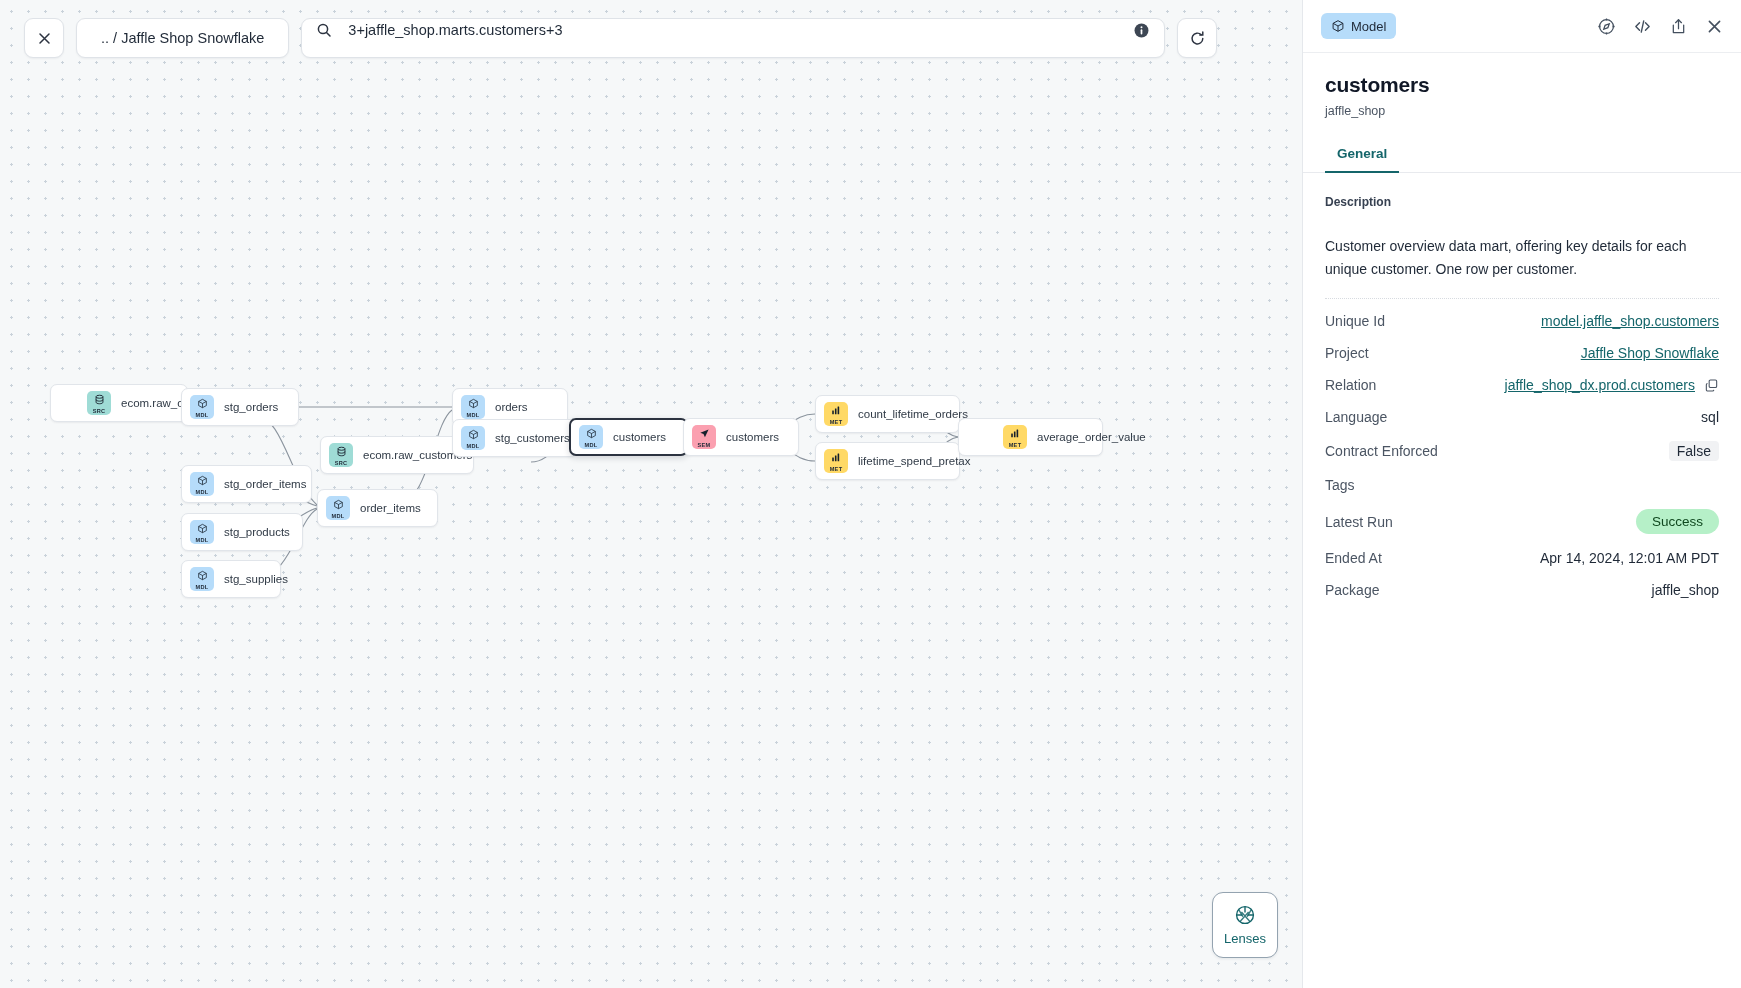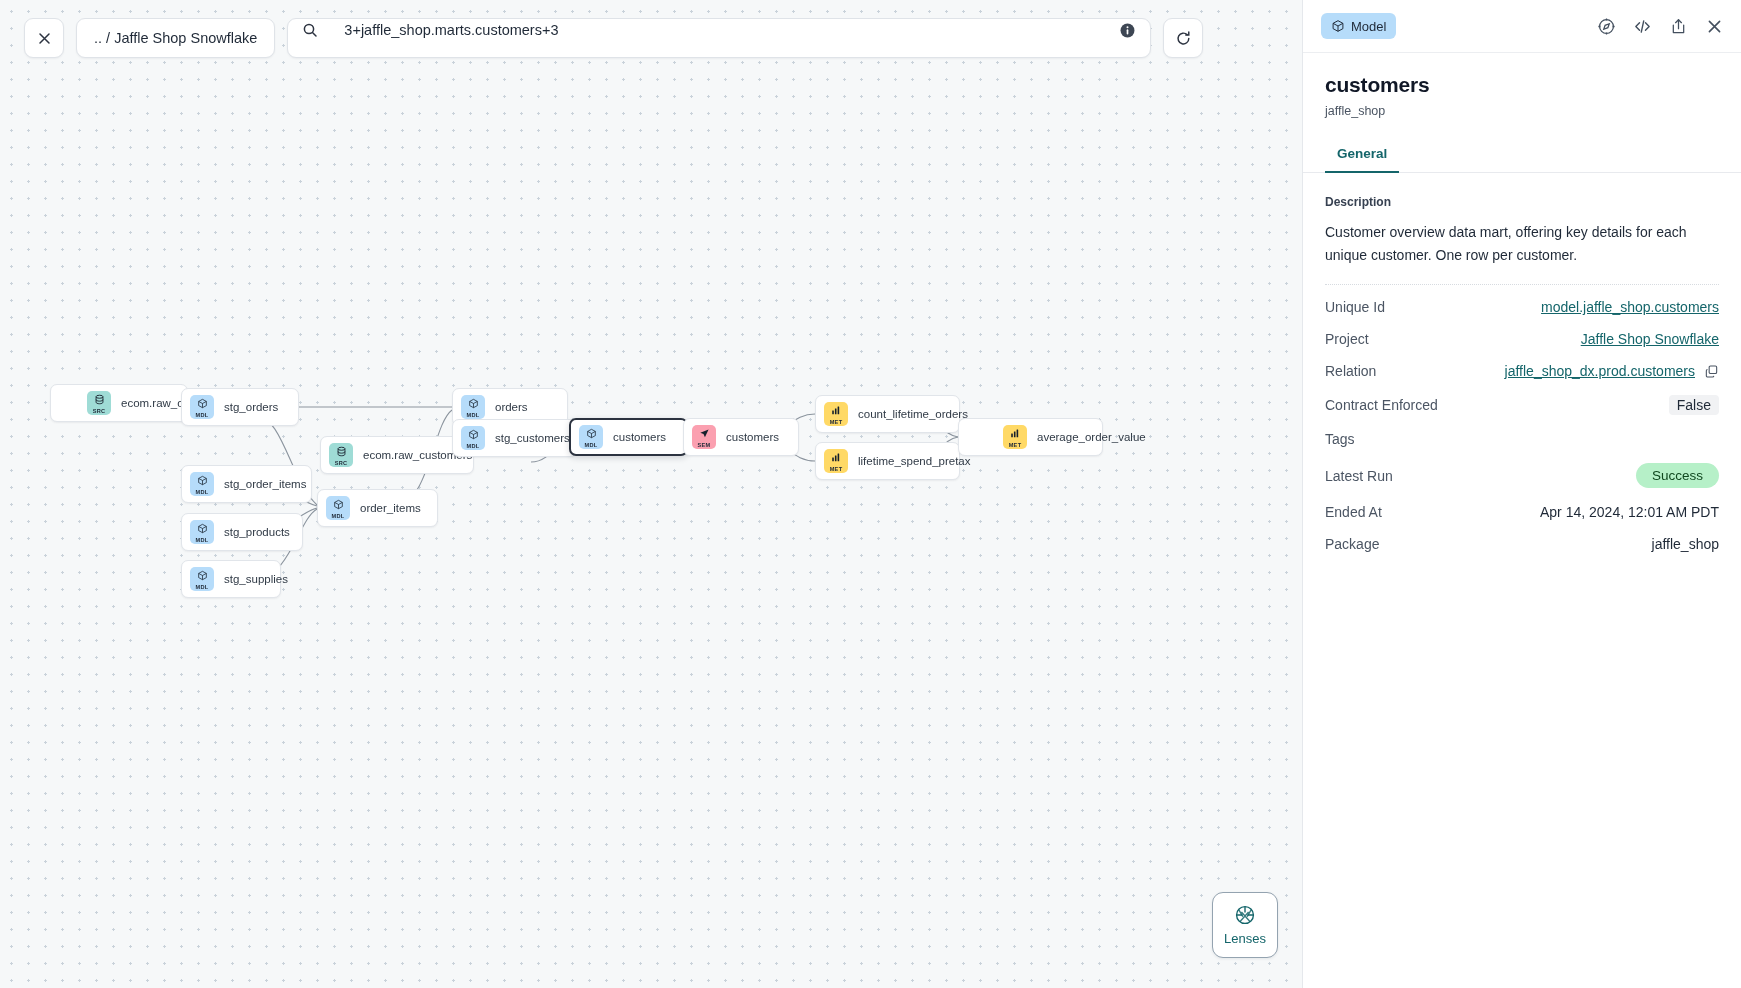--- a/index.html
+++ b/index.html
@@ -31,26 +31,26 @@
     height: 40px; min-width: 40px;
     background: #ffffff;
     border: 1px solid #dfe3e8;
     border-radius: 9px;
     display: flex; align-items: center; justify-content: center;
     box-shadow: 0 1px 2px rgba(16,24,40,.05);
     cursor: pointer;
   }
   .tb-close { width: 40px; }
   .tb-breadcrumb {
-    padding: 0 17px; font-size: 14.5px; color: #1f2937; white-space: nowrap;
+    padding: 0 24px; font-size: 14.5px; color: #1f2937; white-space: nowrap;
   }
   .tb-search {
     width: 864px; height: 40px;
     background: #fff; border: 1px solid #dfe3e8; border-radius: 9px;
-    display: flex; align-items: center; gap: 26px;
+    display: flex; align-items: center; gap: 16px;
     padding: 0 14px 16px 14px;
     box-shadow: 0 1px 2px rgba(16,24,40,.05);
   }
   .tb-search .sq { flex: 1; font-size: 14.5px; color: #1f2937; border: none; outline: none; background: transparent; font-family: inherit; }
   .tb-refresh { width: 40px; }
   svg.ic { display: block; }
 
   
   .graph { position: absolute; inset: 0; }
   .edges { position: absolute; inset: 0; pointer-events: none; }
@@ -113,21 +113,21 @@
   .panel-head h1 { font-size: 21px; font-weight: 700; color: #111827; letter-spacing: -.2px; }
   .panel-head .sub { font-size: 12.5px; color: #4b5563; margin-top: 7px; }
   .tabs { margin-top: 22px; padding: 0 22px; border-bottom: 1px solid #e8eaee; display: flex; }
   .tab {
     font-size: 13.5px; color: #14656a; font-weight: 600;
     padding: 6px 12px 10px 12px; border-bottom: 2.5px solid #14656a;
     cursor: pointer; margin-bottom: -1px;
   }
   .panel-body { padding: 22px 22px 0 22px; overflow-y: auto; flex: 1; }
   .sec-label { font-size: 12px; font-weight: 700; color: #374151; }
-  .desc { font-size: 14px; line-height: 1.62; color: #1f2937; margin-top: 12px; }
+  .desc { font-size: 14px; line-height: 1.62; color: #1f2937; margin-top: 26px; }
   .divider { border-top: 1px dotted #d7dbe0; margin: 18px 0 6px 0; }
   .row {
     display: flex; align-items: center; justify-content: space-between;
     min-height: 32px; padding: 8px 0; gap: 16px;
   }
   .row .k { font-size: 14px; color: #4b5563; white-space: nowrap; }
   .row .v { font-size: 14px; color: #1f2937; text-align: right; }
   .row .v.link { color: #14656a; text-decoration: underline; cursor: pointer; }
   .row .v.chip { background: #f1f2f4; border-radius: 4px; padding: 2px 8px; }
   .row .v.pill {
@@ -434,20 +434,26 @@
               <span class="v link">jaffle_shop_dx.prod.customers</span>
               <span class="copy">
                 <svg width="15" height="15" viewBox="0 0 18 18" fill="none" stroke="#4b5563" stroke-width="1.3" stroke-linejoin="round">
                   <rect x="6.2" y="2.4" width="9" height="9" rx="1.6"></rect>
                   <path d="M11.8 14.2a1.6 1.6 0 0 1-1.6 1.4H4.4a1.6 1.6 0 0 1-1.6-1.6V8.2a1.6 1.6 0 0 1 1.4-1.6"></path>
                 </svg>
               </span>
             </span>
           </div>
           <div class="row">
+            <span class="k">Language</span>
+            <span class="vwrap">
+              <span class="v">sql</span>
+            </span>
+          </div>
+          <div class="row">
             <span class="k">Contract Enforced</span>
             <span class="vwrap">
               <span class="v chip">False</span>
             </span>
           </div>
           <div class="row">
             <span class="k">Tags</span>
             <span class="vwrap">
               <span class="v"></span>
             </span>

